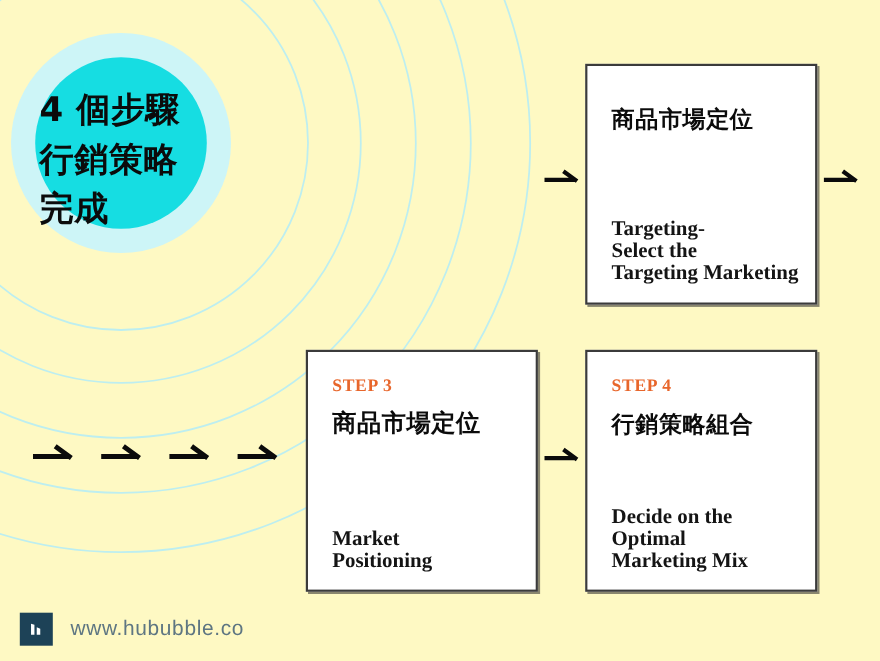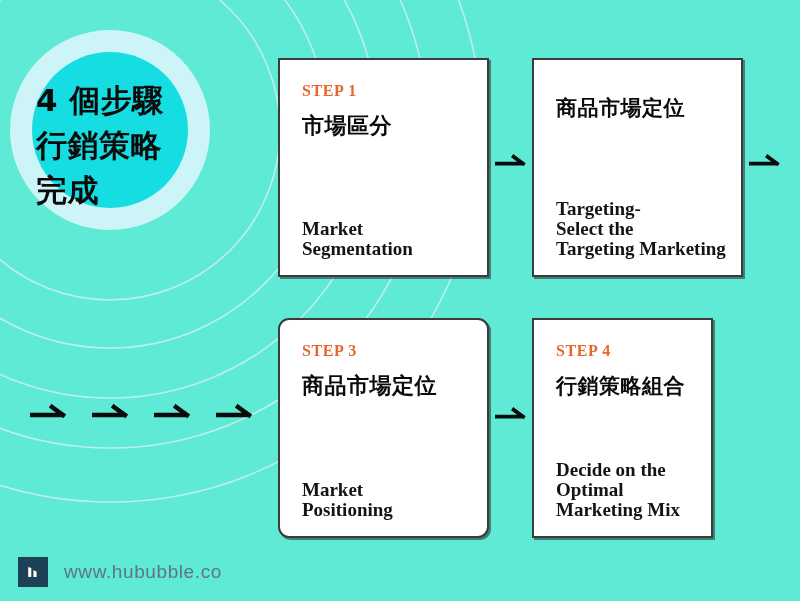--- a/index.html
+++ b/index.html
@@ -15,21 +15,21 @@
     font-family: "Liberation Sans", "DejaVu Sans", sans-serif;
     background: #f2f9f9;
     position: relative;
   }
 
   #slide {
     position: absolute;
     left: 0; top: 0;
     width: 800px;
     height: 601px;
-    background: #5eead4;
+    background: #fef9c3;
     overflow: hidden;
   }
 
   
   #decor {
     position: absolute;
     left: 0; top: 0;
     width: 800px;
     height: 601px;
     pointer-events: none;
@@ -56,22 +56,22 @@
   
   .card {
     position: absolute;
     background: #ffffff;
     border: 2px solid #3b3b3b;
     box-shadow: 2px 2px 0 0 rgba(40,40,40,0.55);
     z-index: 6;
   }
   #card-1 { left: 278px; top: 58px;  width: 211px; height: 219px; }
   #card-2 { left: 532px; top: 58px;  width: 211px; height: 219px; }
-  #card-3 { left: 278px; top: 318px; width: 211px; height: 220px; border-radius: 11px; }
-  #card-4 { left: 532px; top: 318px; width: 181px; height: 220px; }
+  #card-3 { left: 278px; top: 318px; width: 211px; height: 220px; }
+  #card-4 { left: 532px; top: 318px; width: 211px; height: 220px; }
 
   .card-inner {
     position: relative;
     width: 100%;
     height: 100%;
     padding: 22px 20px 16px 22px;
   }
 
   .step-label {
     font-family: "Liberation Serif", "DejaVu Serif", serif;
@@ -203,28 +203,20 @@
   <svg class="arrow" id="arrow-1" width="34" height="18" viewBox="0 0 40 18">
     <path d="M1 12 H31 M22 4 L33 12" stroke="#0b0b0b" stroke-width="4.5" fill="none" stroke-linecap="square"></path>
   </svg>
   <svg class="arrow" id="arrow-2" width="34" height="18" viewBox="0 0 40 18">
     <path d="M1 12 H31 M22 4 L33 12" stroke="#0b0b0b" stroke-width="4.5" fill="none" stroke-linecap="square"></path>
   </svg>
   <svg class="arrow" id="arrow-3" width="34" height="18" viewBox="0 0 40 18">
     <path d="M1 12 H31 M22 4 L33 12" stroke="#0b0b0b" stroke-width="4.5" fill="none" stroke-linecap="square"></path>
   </svg>
 
-  <div class="card" id="card-1">
-    <div class="card-inner">
-      <div class="step-label">STEP 1</div>
-      <div class="card-title">市場區分</div>
-      <div class="card-sub">Market
-Segmentation</div>
-    </div>
-  </div>
 
   <div class="card" id="card-2">
     <div class="card-inner">
       <div class="card-title">商品市場定位</div>
       <div class="card-sub">Targeting-
 Select the
 Targeting Marketing</div>
     </div>
   </div>
 

